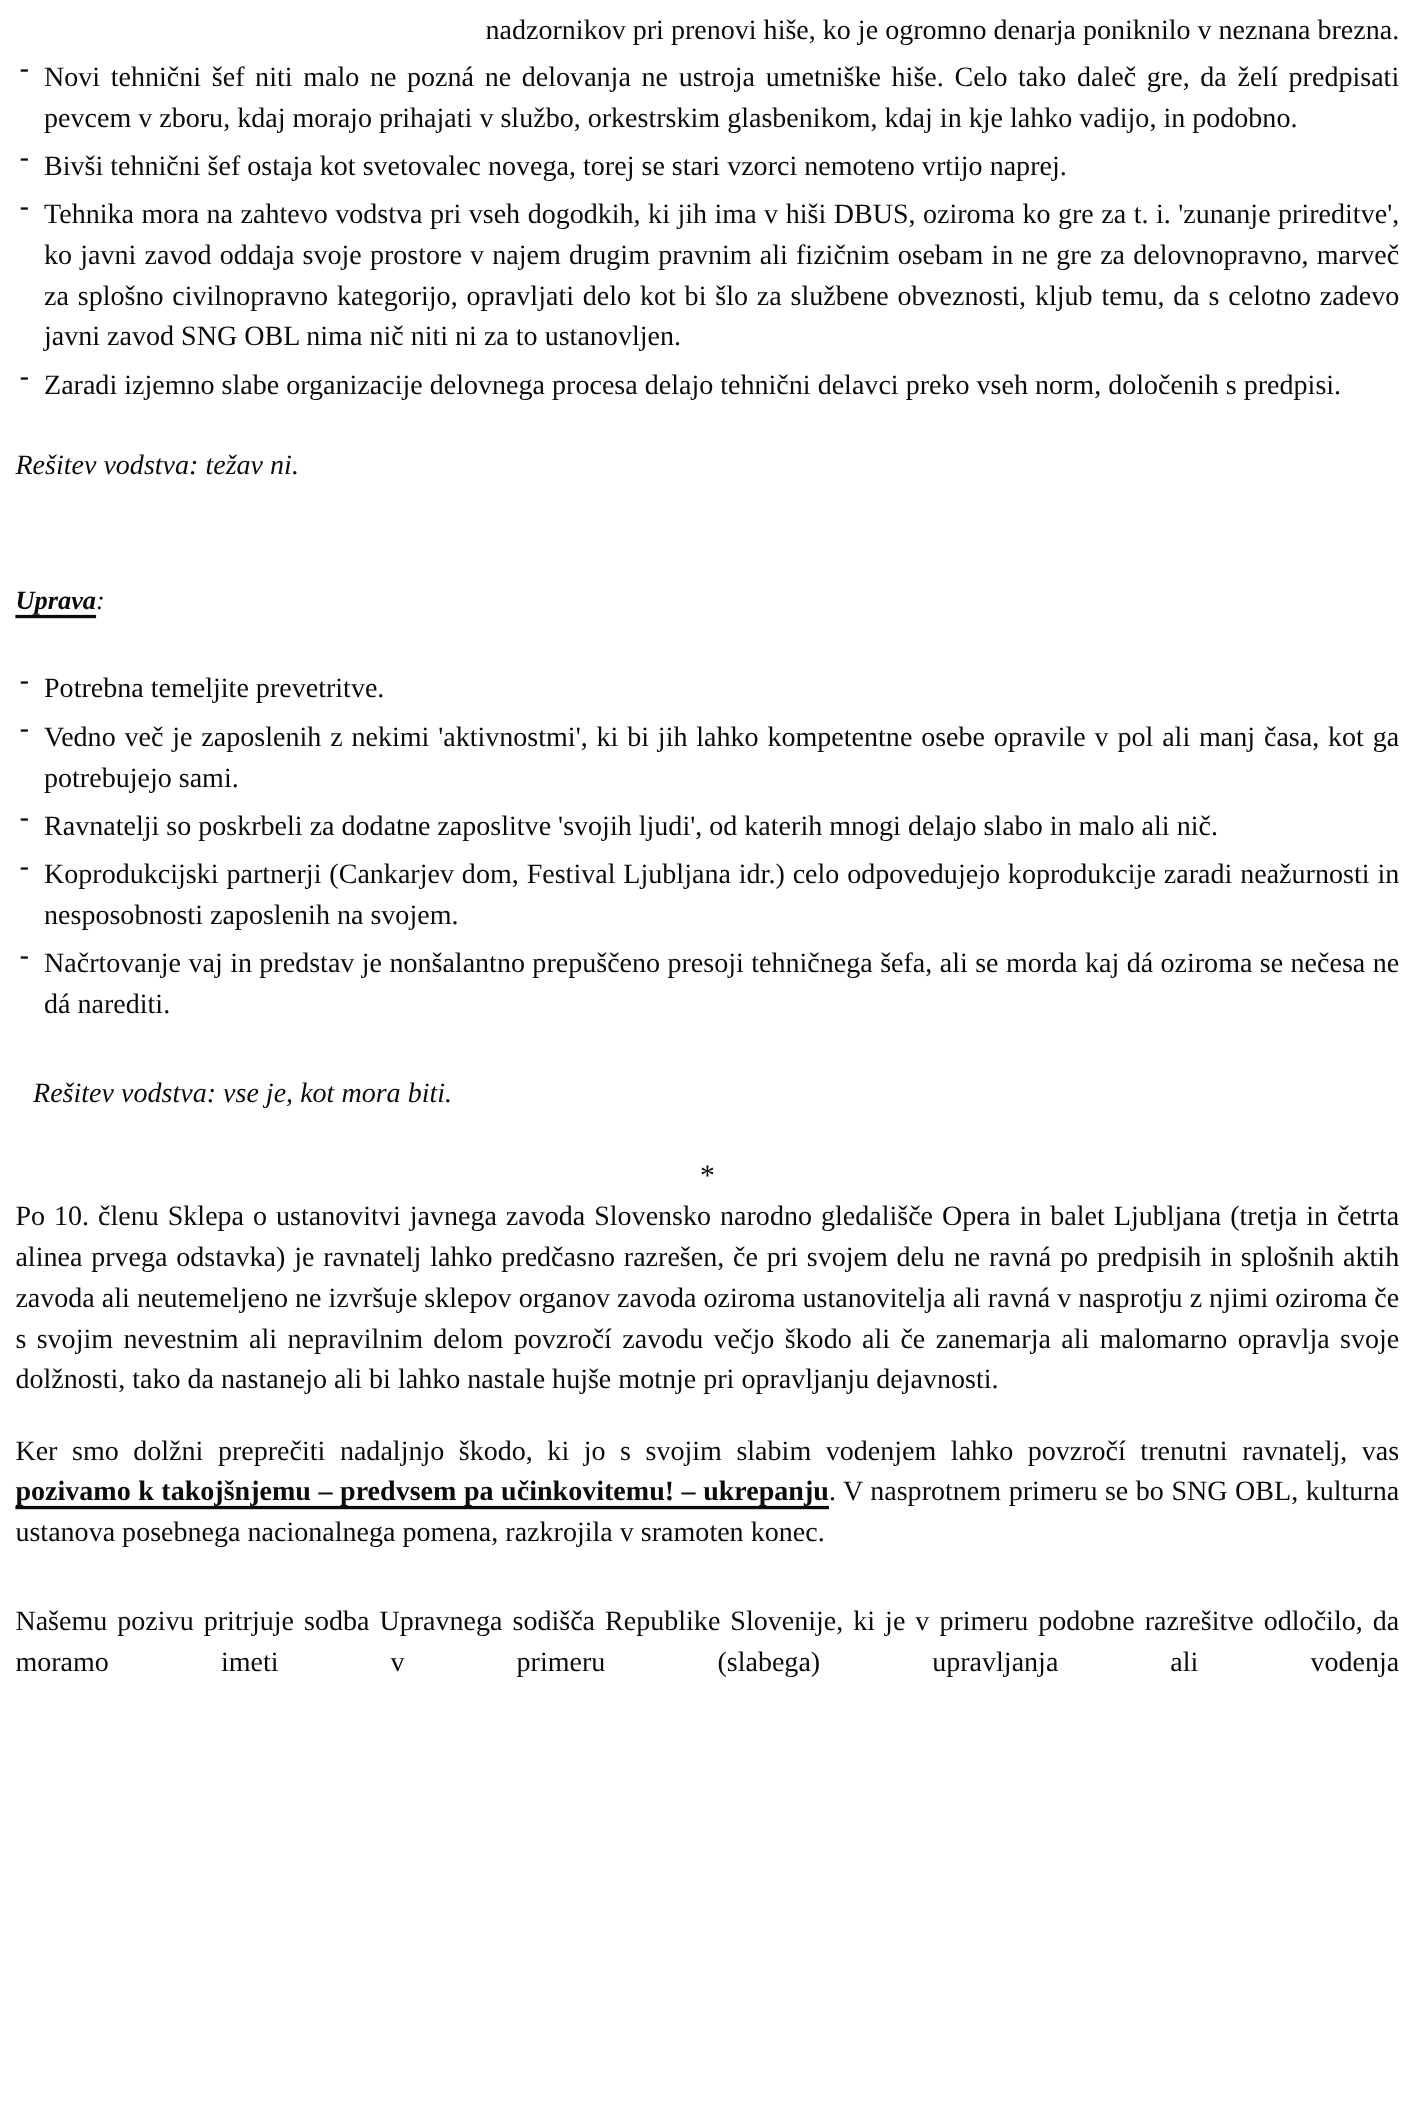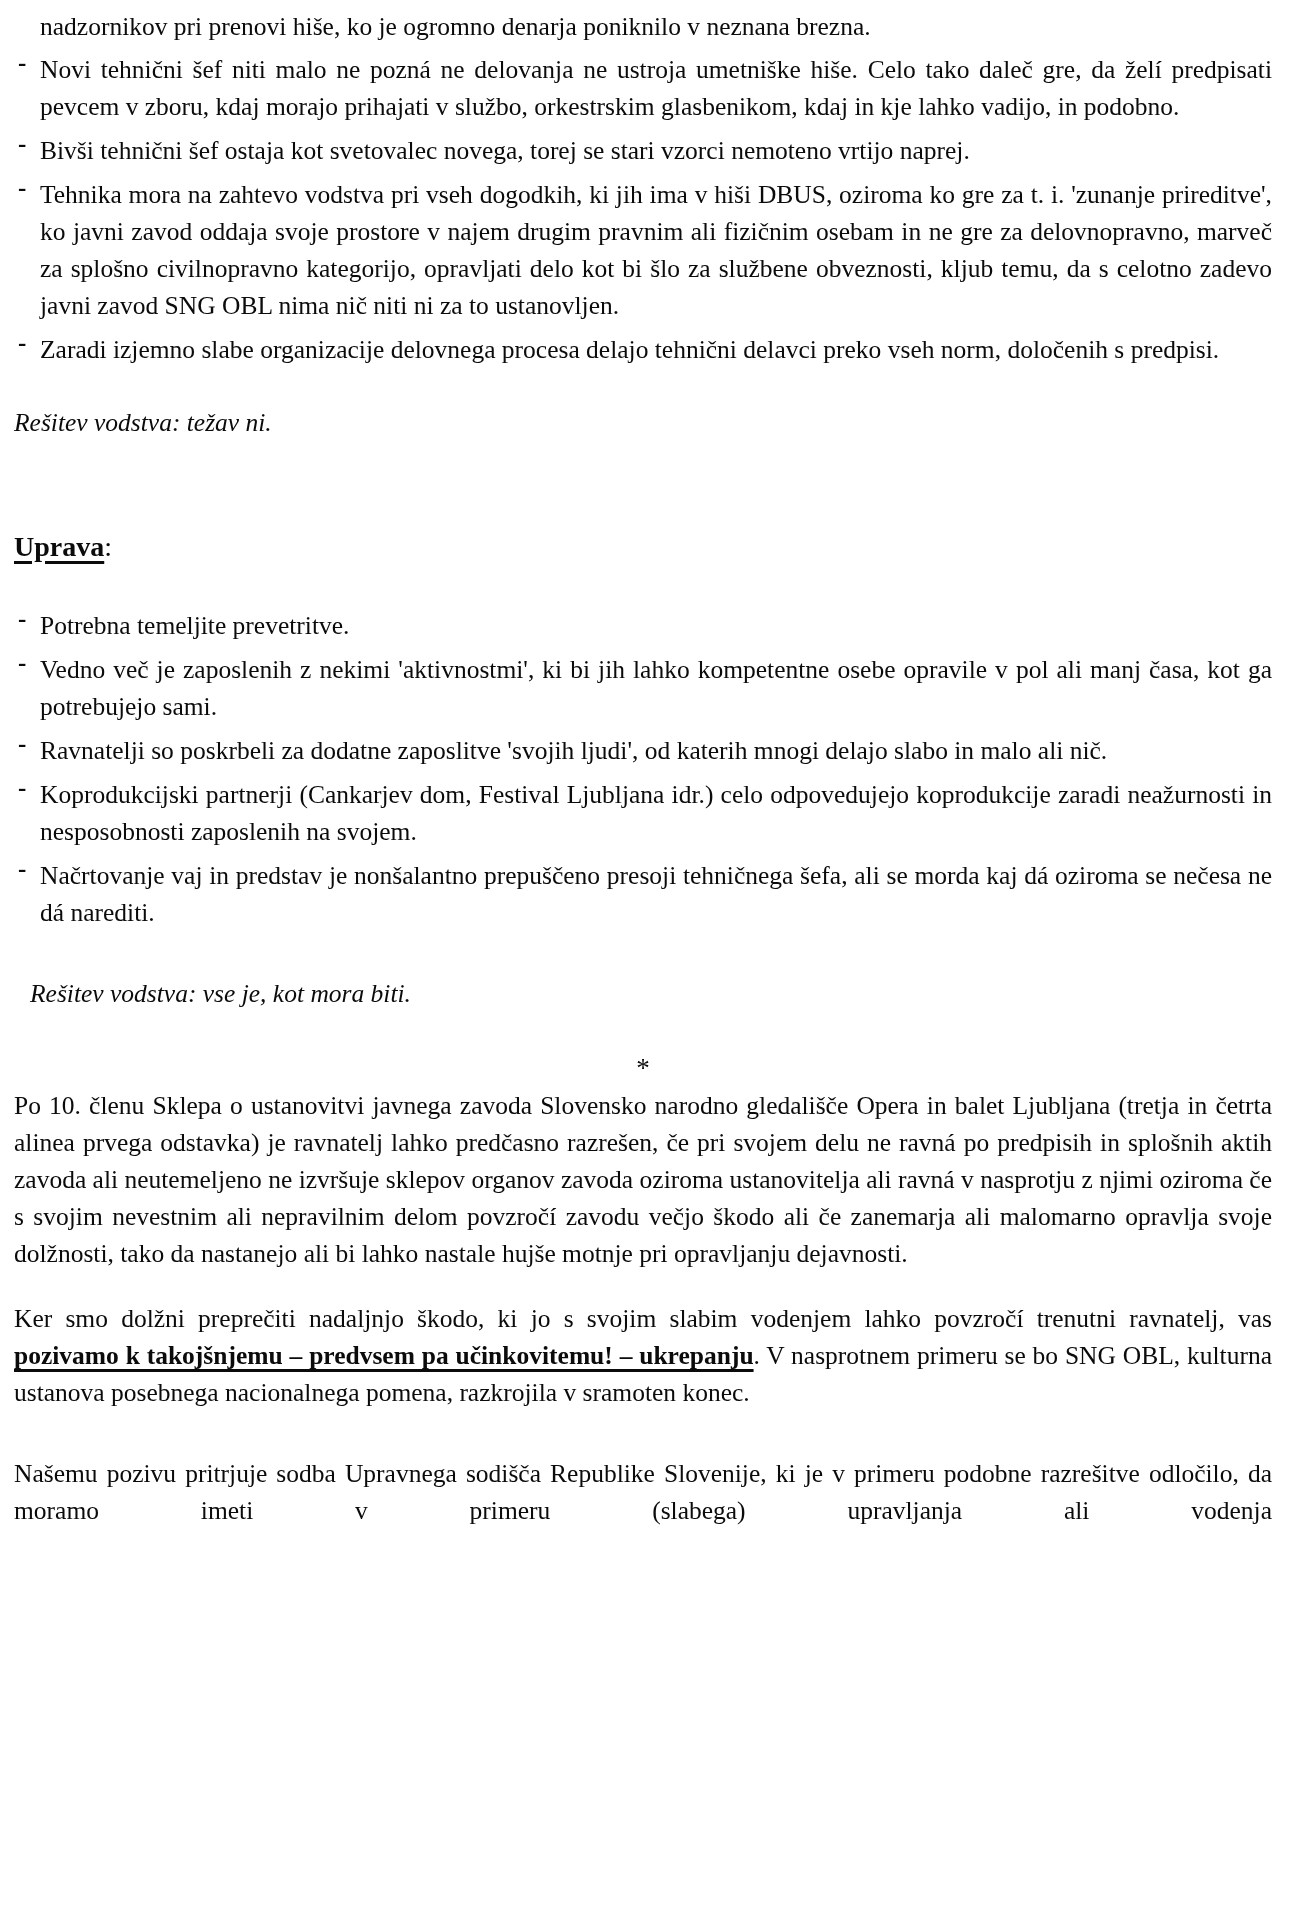--- a/index.html
+++ b/index.html
@@ -7,21 +7,21 @@
   body {
     width: 1289px; height: 1920px;
     font-family: "Liberation Serif", "DejaVu Serif", serif;
     font-size: 25.5px;
     line-height: 37px;
     color: #0b0b0b;
     overflow: hidden;
   }
   .page { padding: 8px 17px 0 14px; width: 1289px; }
 
-  .cont-line { padding-left: 26px; text-align: left; }
+  .cont-line { padding-left: 26px; text-align: right; }
 
   .bullet-list { margin-top: 6px; }
   .bullet-item {
     position: relative;
     padding-left: 26px;
     margin-bottom: 7px;
     text-align: justify;
     text-align-last: left;
   }
   .bullet-item .dash {
@@ -35,23 +35,24 @@
 
   .resolution {
     font-style: italic;
     margin-top: 36px;
     text-align: left;
   }
   .resolution.indent2 { padding-left: 16px; margin-top: 44px; }
 
   .section-heading {
     margin-top: 86px;
-    font-size: 28px;
+    font-size: 24px;
     line-height: 40px;
     font-weight: bold;
+    font-style: italic;
   }
   .section-heading .hw {
     text-decoration: underline;
     text-decoration-thickness: 2.5px;
     text-underline-offset: 5px;
   }
   .section-heading .hc { font-weight: normal; }
 
   .admin-list { margin-top: 40px; }
 

